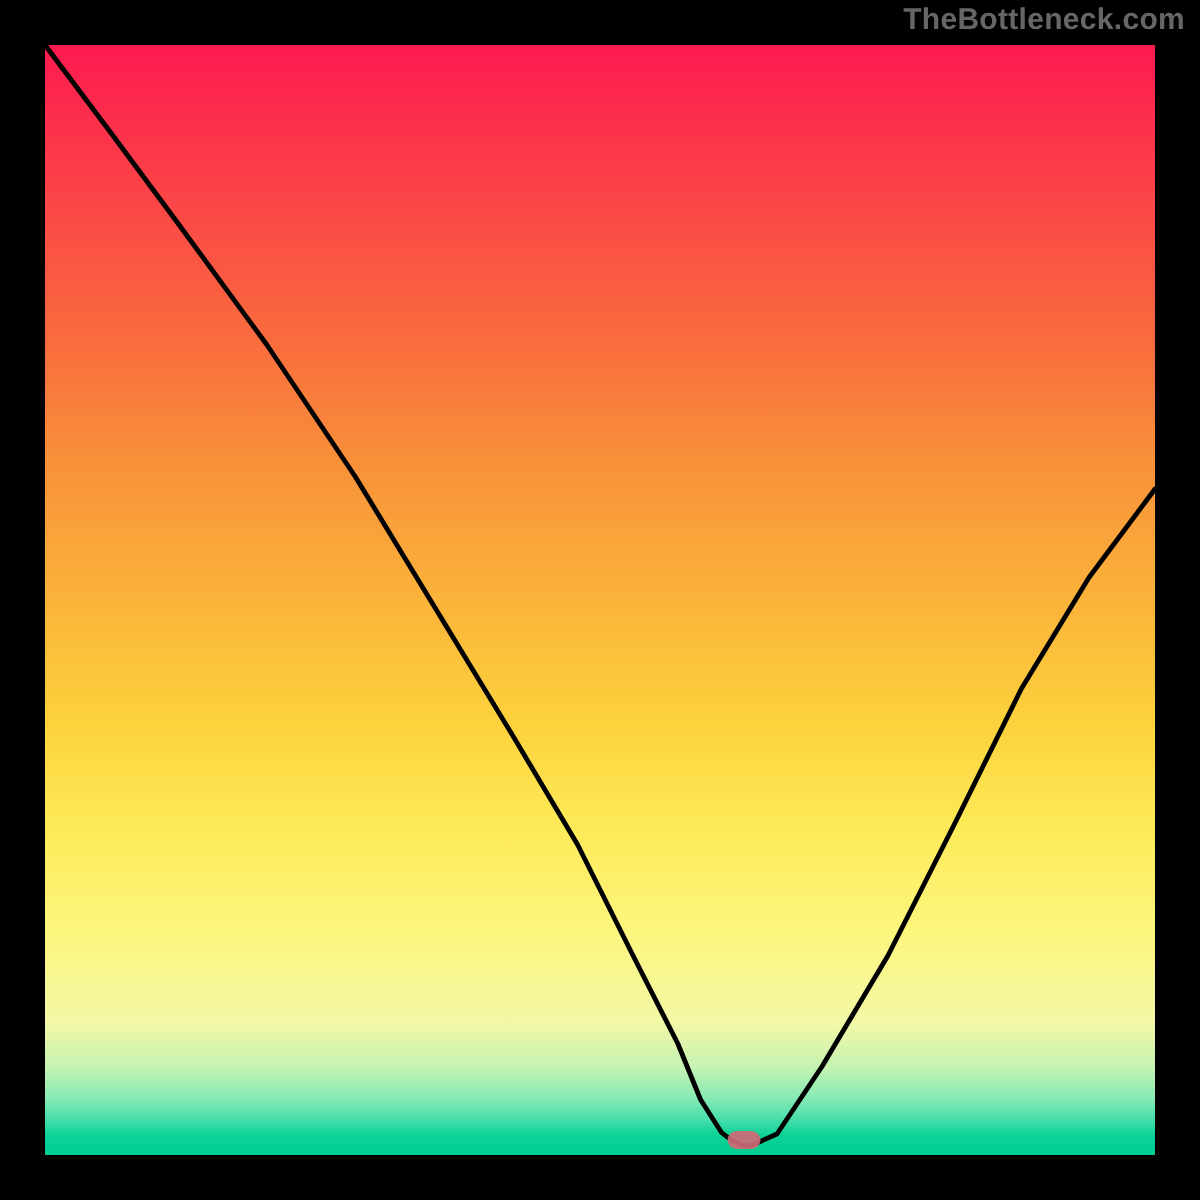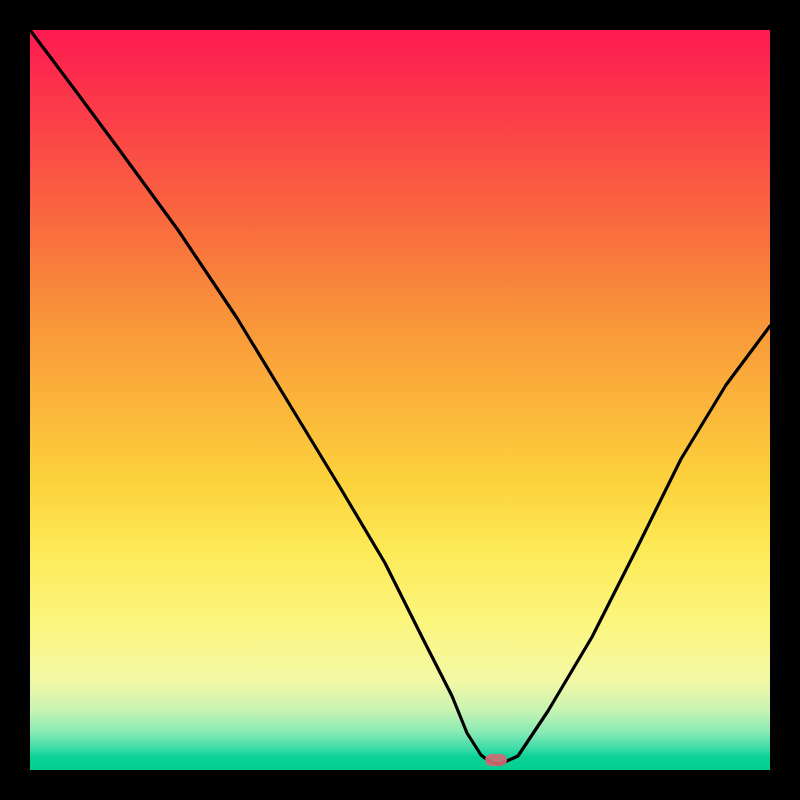--- a/index.html
+++ b/index.html
@@ -67,20 +67,21 @@
     border-radius: 6px;
     background: #cf6a76;
     opacity: 0.92;
   }
 </style>
 </head>
 <body>
 
 <div class="frame">
 
+  <div class="watermark">TheBottleneck.com</div>
 
   <div class="plot-area">
 
     <svg class="curve" viewBox="0 0 740 740" preserveAspectRatio="none">
 
       <path d="M 0 0
                L 45 60
                L 88 118
                L 148 200
                L 207 288

